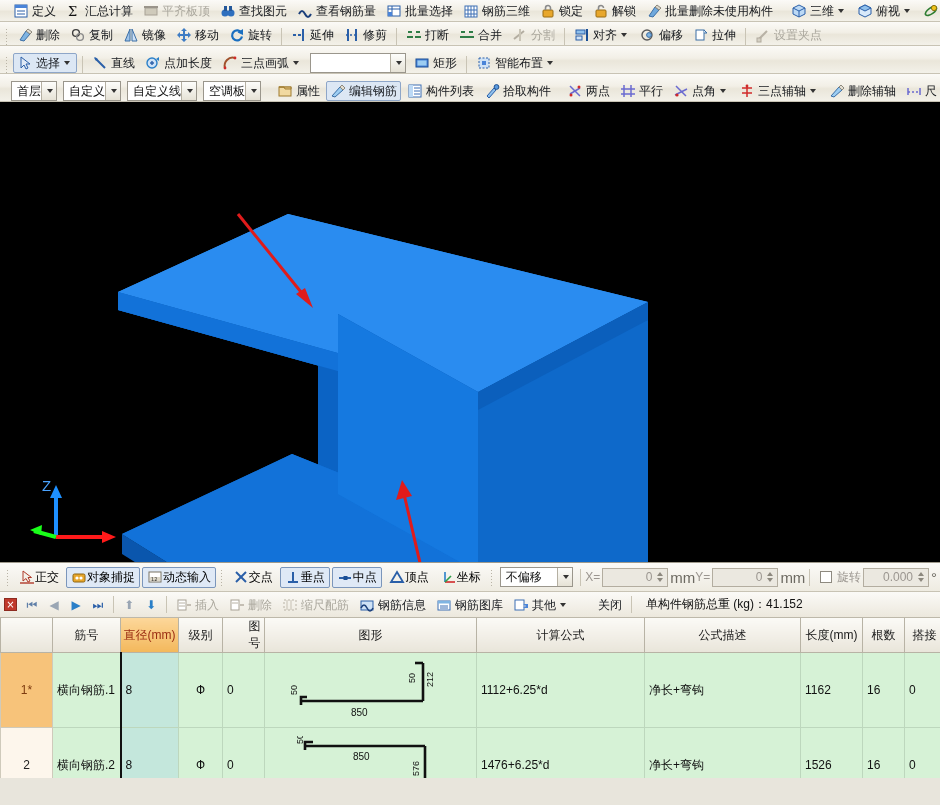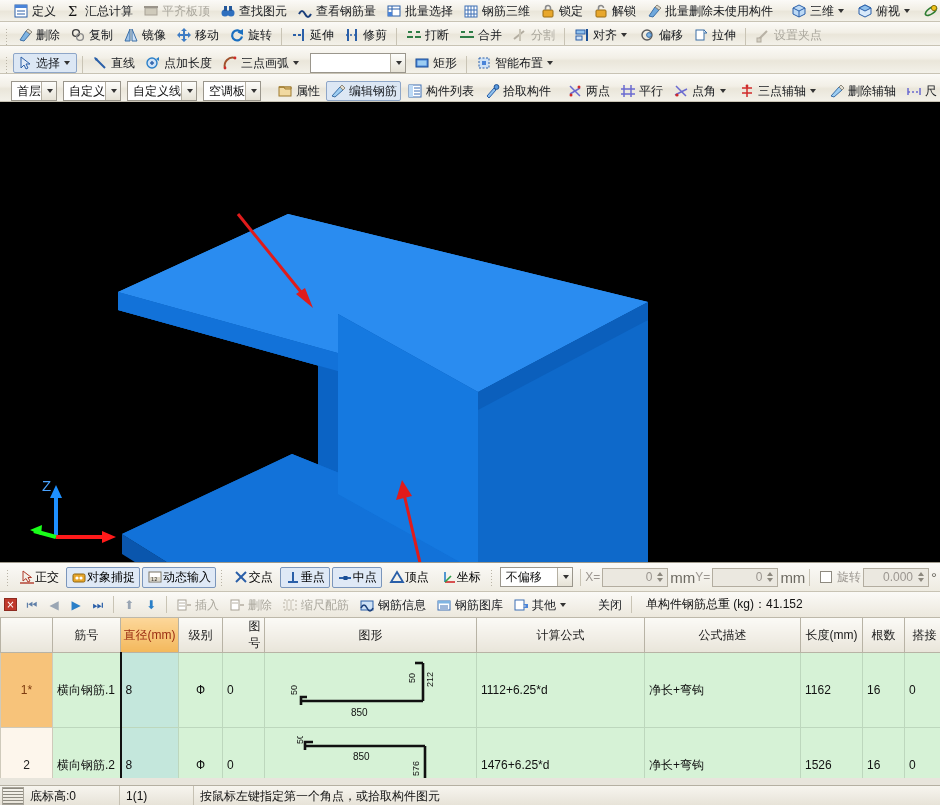--- a/index.html
+++ b/index.html
@@ -972,20 +972,14 @@
             <td style="width: 168px;">6.25*d+1.606</td>
             <td style="width: 156px;">弯钩+净长</td>
             <td style="width: 62px;">736</td>
             <td style="width: 42px;">16</td>
             <td style="width: 40px;">0</td>
           </tr>
         </tbody>
     </table>
   </div>
 
-  <div class="botbar">
-    <div class="grip"></div>
-    <div class="botcell" style="width:96px">底标高:0</div>
-    <div class="botcell" style="width:74px">1(1)</div>
-    <div class="botcell" style="flex:1;border-right:none">按鼠标左键指定第一个角点，或拾取构件图元</div>
-  </div>
 
 </div>
 
 </body></html>

